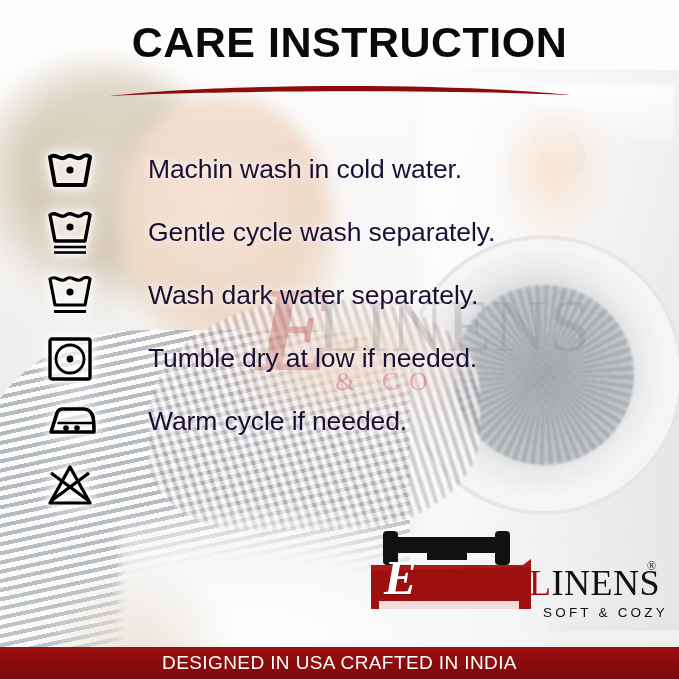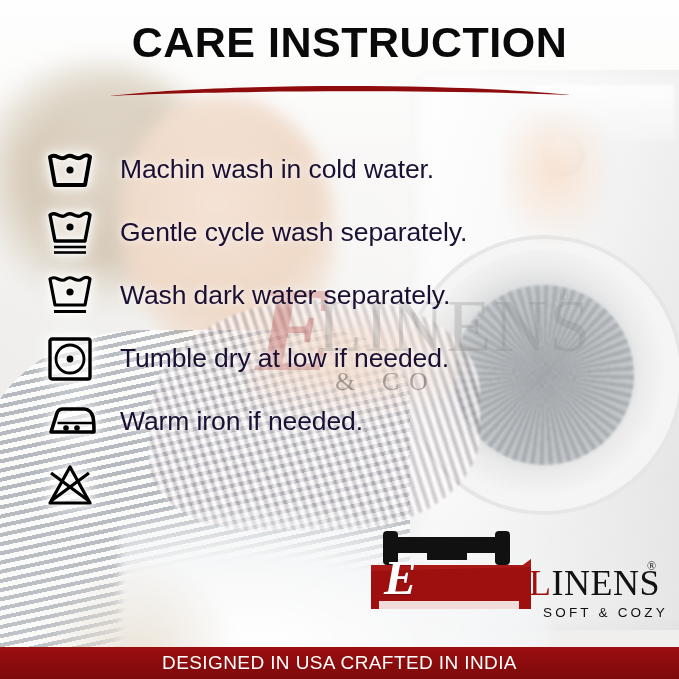--- a/index.html
+++ b/index.html
@@ -151,21 +151,21 @@
     font-weight:400;font-size:74px;letter-spacing:2px;color:#8d8d8d;
     line-height:1;
   }
   .wm-reg{
     position:absolute;left:300px;top:12px;font-size:18px;color:#8d8d8d;
     font-family:"Liberation Serif", serif;
   }
   .wm-sub{
     position:absolute;left:80px;top:92px;
     font-family:"Liberation Serif", serif;
-    font-size:26px;letter-spacing:10px;color:#000000;
+    font-size:26px;letter-spacing:10px;color:#be185d;
   }
 
   
   .header{
     position:absolute;left:0;top:20px;width:100%;
     text-align:center;
   }
   .title{
     font-family:"Liberation Sans", sans-serif;
     font-weight:700;
@@ -182,20 +182,21 @@
   }
 
   
   .rows{
     position:absolute;left:0;top:138px;width:100%;
   }
   .row{
     display:flex;align-items:center;
     height:63px;
     padding-left:44px;
+    gap:28px;
   }
   .icon{
     width:52px;height:52px;flex:0 0 52px;
     display:flex;align-items:center;justify-content:center;
     filter:drop-shadow(0 0 2px rgba(255,255,255,.95))
            drop-shadow(0 0 5px rgba(255,255,255,.9))
            drop-shadow(0 0 9px rgba(255,255,255,.65));
   }
   .icon svg{display:block;}
   .label{
@@ -348,21 +349,21 @@
 
     <div class="row">
       <span class="icon">
         <svg width="52" height="40" viewBox="0 0 52 40">
           <path d="M7 30 L13 11 C14 8,16 7,19 7 L40 7 C45 7,48 11,49 15 C49.6 18,50 22,50 30 Z" fill="none" stroke="#000" stroke-width="3.6" stroke-linejoin="round"></path>
           <line x1="13.5" y1="21" x2="50" y2="21" stroke="#000" stroke-width="2.6"></line>
           <circle cx="22" cy="26" r="2.8" fill="#000"></circle>
           <circle cx="33" cy="26" r="2.8" fill="#000"></circle>
         </svg>
       </span>
-      <span class="label">Warm iron if needed.</span>
+      <span class="label">Warm cycle if needed.</span>
     </div>
 
     <div class="row">
       <span class="icon">
         <svg width="46" height="44" viewBox="0 0 46 44">
           <path d="M23 4 L43 40 L3 40 Z" fill="none" stroke="#000" stroke-width="3.2" stroke-linejoin="round"></path>
           <line x1="4" y1="38" x2="42" y2="10" stroke="#000" stroke-width="3.2"></line>
           <line x1="4" y1="10" x2="42" y2="38" stroke="#000" stroke-width="3.2"></line>
         </svg>
       </span>

